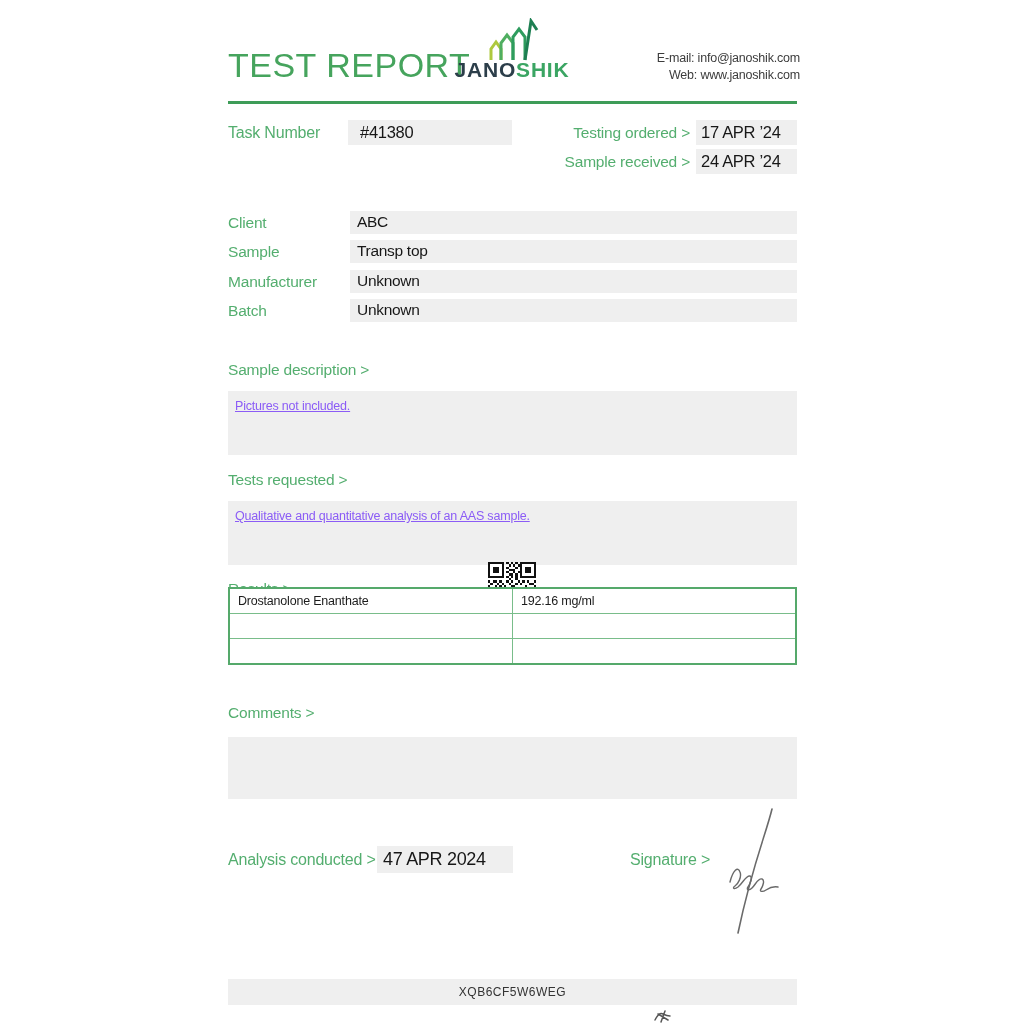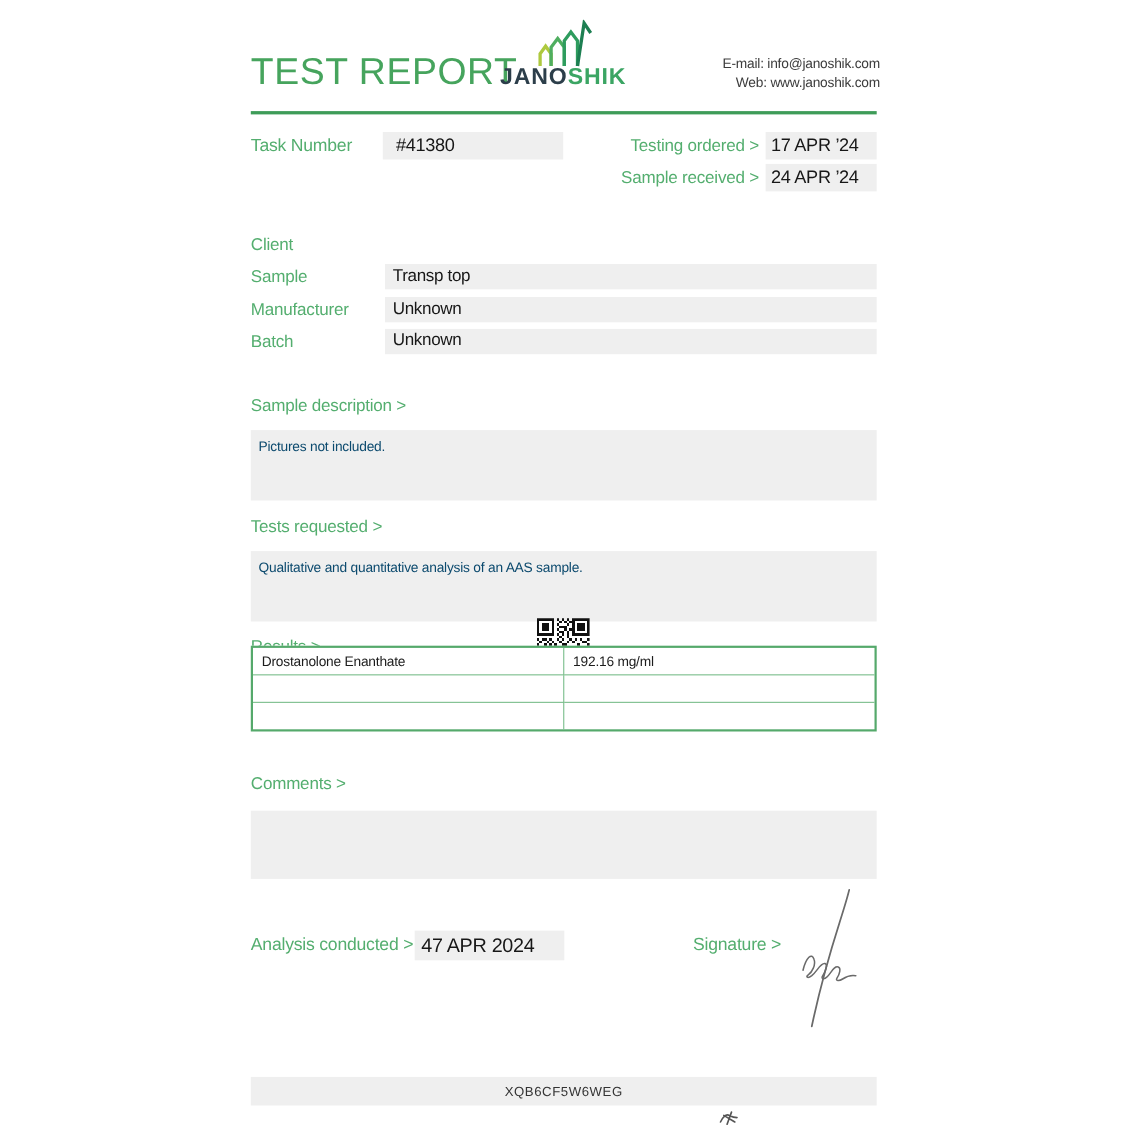--- a/index.html
+++ b/index.html
@@ -32,21 +32,21 @@
 
   
   .info-row { position:absolute; left:228px; width:569px; height:23px; display:flex; }
   .info-label { width:122px; flex:0 0 122px; line-height:23px; }
   .info-field { flex:1; height:23px; }
   .info-field .value { font-size:15.5px; line-height:22px; padding-left:7px; display:block; }
 
   
   .section-label { position:absolute; left:228px; font-size:15.5px; color:#54ae6f; letter-spacing:-0.2px; }
   .text-box { position:absolute; left:228px; width:569px; background:#efefef; }
-  .text-box .box-text { font-size:12.5px; color:#0c4a6e; padding:8px 0 0 7px; letter-spacing:-0.2px; }
+  .text-box .box-text { font-size:12.5px; color:#8b5cf6; padding:8px 0 0 7px; letter-spacing:-0.2px;text-decoration:underline; }
 
   
   .qr { position:absolute; left:488px; top:562px; width:48px; height:48px; }
   .results-table { position:absolute; left:228px; top:587px; width:565px;
                    border:2px solid #55a96b; display:grid; grid-template-columns:283px 1fr; background:#fff; }
   .cell { height:24px; border-bottom:1px solid #79bd8a; font-size:12.5px; color:#1c1c1c;
           line-height:24px; padding-left:8px; letter-spacing:-0.2px; overflow:hidden; }
   .cell:nth-child(odd) { border-right:1px solid #79bd8a; }
   .cell:nth-last-child(-n+2) { border-bottom:none; }
 
@@ -96,20 +96,23 @@
   <div class="date-field field" style="top:120px">
     <span class="value">17 APR ’24</span>
   </div>
   <div class="date-label green-label" style="top:153px">Sample received &gt;</div>
   <div class="date-field field" style="top:149px">
     <span class="value">24 APR ’24</span>
   </div>
 
   <div class="info-row" style="top:211px">
     <span class="info-label green-label">Client</span>
+    <span class="info-field field">
+        <span class="value">ABC</span>
+      </span>
   </div>
   <div class="info-row" style="top:240px">
     <span class="info-label green-label">Sample</span>
     <span class="info-field field">
         <span class="value">Transp top</span>
       </span>
   </div>
   <div class="info-row" style="top:270px">
     <span class="info-label green-label">Manufacturer</span>
     <span class="info-field field">

